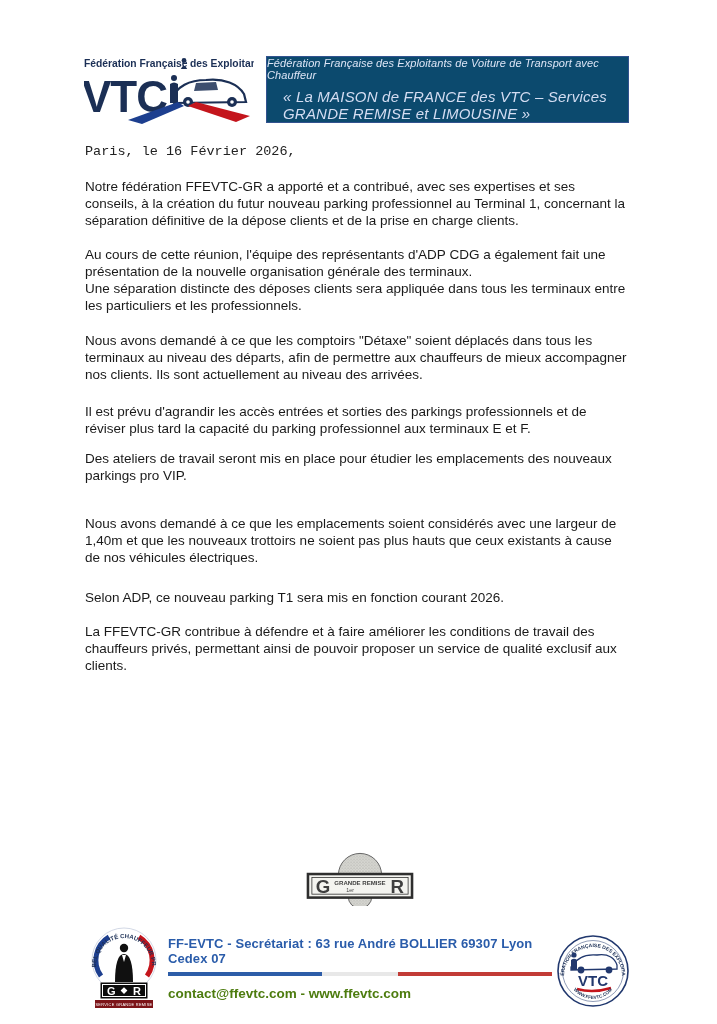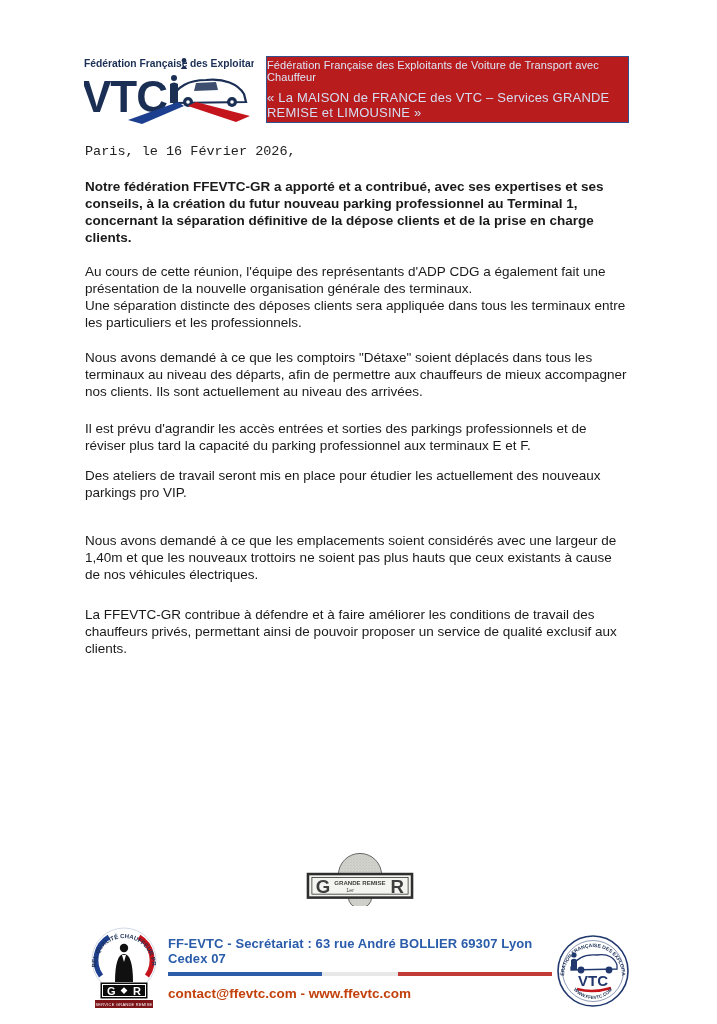--- a/index.html
+++ b/index.html
@@ -5,44 +5,44 @@
   html,body{margin:0;padding:0;background:#e9e9e9;}
   .page{
     position:relative;width:717px;height:1024px;background:#ffffff;
     margin:0 auto;overflow:hidden;
     font-family:"Liberation Sans","DejaVu Sans",sans-serif;color:#1a1a1a;
   }
   
   .header{position:absolute;top:56px;left:84px;right:88px;display:flex;gap:12px;align-items:flex-start;}
   .brandmark{width:170px;height:70px;flex:0 0 auto;}
   .banner{
-    flex:1;height:65px;background:#b91c1c;border:1px solid #32528f;
-    display:flex;flex-direction:column;justify-content:center;align-items:center;gap:7px;
+    flex:1;height:65px;background:#0c4a6e;border:1px solid #32528f;
+    display:flex;flex-direction:column;justify-content:center;align-items:center;gap:7px;font-style:italic;
   }
   .banner .bl1{color:#dde5f6;font-size:11px;letter-spacing:.1px;}
-  .banner .bl2{color:#d4ddf2;font-size:13px;letter-spacing:.2px;}
+  .banner .bl2{color:#d4ddf2;font-size:15px;letter-spacing:.2px;padding-left:16px;}
   
   .content{position:absolute;top:143px;left:85px;width:545px;}
   .content p{margin:0;font-size:13.5px;line-height:17px;}
   .dateline{margin-bottom:18px !important;color:#222;font-family:Liberation Mono, monospace;}
   .m26{margin-bottom:26px !important;} .m23{margin-bottom:23px !important;}
   .m20{margin-bottom:20px !important;} .m18{margin-bottom:18px !important;}
-  .m17{margin-bottom:17px !important;font-weight:bold;} .m13{margin-bottom:13px !important;}
+  .m17{margin-bottom:17px !important;} .m13{margin-bottom:13px !important;}
   .m31{margin-bottom:31px !important;} .m7{margin-bottom:7px !important;}
   .m0{margin-bottom:0 !important;}
   
   .stamp{position:absolute;top:846px;left:306px;width:108px;height:60px;}
   
   .footer-left-badge{position:absolute;left:88px;top:922px;width:72px;height:90px;}
   .footer-right-badge{position:absolute;left:556px;top:928px;width:74px;height:86px;}
   .footer-center{position:absolute;left:168px;top:936px;width:384px;text-align:left;}
   .footer-address{font-size:13px;font-weight:bold;color:#2a5caa;letter-spacing:.1px;}
   .tricolor{height:4px;margin:6px 0 10px 0;
     background:linear-gradient(to right,#2d5da8 0%,#2d5da8 40%,#e8e8e8 40%,#e8e8e8 60%,#c23b36 60%,#c23b36 100%);}
-  .footer-contact{font-size:13.5px;font-weight:bold;color:#c2410c;}
+  .footer-contact{font-size:13.5px;font-weight:bold;color:#4d7c0f;}
   svg text{font-family:"Liberation Sans","DejaVu Sans",sans-serif;}
 </style>
 </head>
 <body>
 
 <div class="page">
 
   <div class="header">
 
     <svg class="brandmark" viewBox="0 0 170 70">
@@ -75,22 +75,23 @@
     </div>
   </div>
 
   <div class="content">
     <p class="dateline">Paris, le 16 Février 2026,</p>
     <p class="m17">Notre fédération FFEVTC-GR a apporté et a contribué, avec ses expertises et ses conseils, à la création du futur nouveau parking professionnel au Terminal 1, concernant la séparation définitive de la dépose clients et de la prise en charge clients.</p>
     <p class="m0">Au cours de cette réunion, l'équipe des représentants d'ADP CDG a également fait une présentation de la nouvelle organisation générale des terminaux.</p>
     <p class="m18">Une séparation distincte des déposes clients sera appliquée dans tous les terminaux entre les particuliers et les professionnels.</p>
     <p class="m20">Nous avons demandé à ce que les comptoirs "Détaxe" soient déplacés dans tous les terminaux au niveau des départs, afin de permettre aux chauffeurs de mieux accompagner nos clients. Ils sont actuellement au niveau des arrivées.</p>
     <p class="m13">Il est prévu d'agrandir les accès entrées et sorties des parkings professionnels et de réviser plus tard la capacité du parking professionnel aux terminaux E et F.</p>
-    <p class="m31">Des ateliers de travail seront mis en place pour étudier les actuellement des nouveaux parkings pro VIP.</p>
+    <p class="m31">Des ateliers de travail seront mis en place pour étudier les emplacements des nouveaux parkings pro VIP.</p>
     <p class="m23">Nous avons demandé à ce que les emplacements soient considérés avec une largeur de 1,40m et que les nouveaux trottoirs ne soient pas plus hauts que ceux existants à cause de nos véhicules électriques.</p>
+    <p class="m17">Selon ADP, ce nouveau parking T1 sera mis en fonction courant 2026.</p>
     <p class="m0">La FFEVTC-GR contribue à défendre et à faire améliorer les conditions de travail des chauffeurs privés, permettant ainsi de pouvoir proposer un service de qualité exclusif aux clients.</p>
   </div>
 
   <svg class="stamp" viewBox="0 0 110 60">
     <defs>
       <pattern id="speck" width="3" height="3" patternUnits="userSpaceOnUse">
         <rect width="3" height="3" fill="#d9d9d4"></rect>
         <circle cx="1" cy="1" r="0.55" fill="#8f8f8a"></circle>
         <circle cx="2.3" cy="2.2" r="0.45" fill="#a8a8a2"></circle>
       </pattern>

